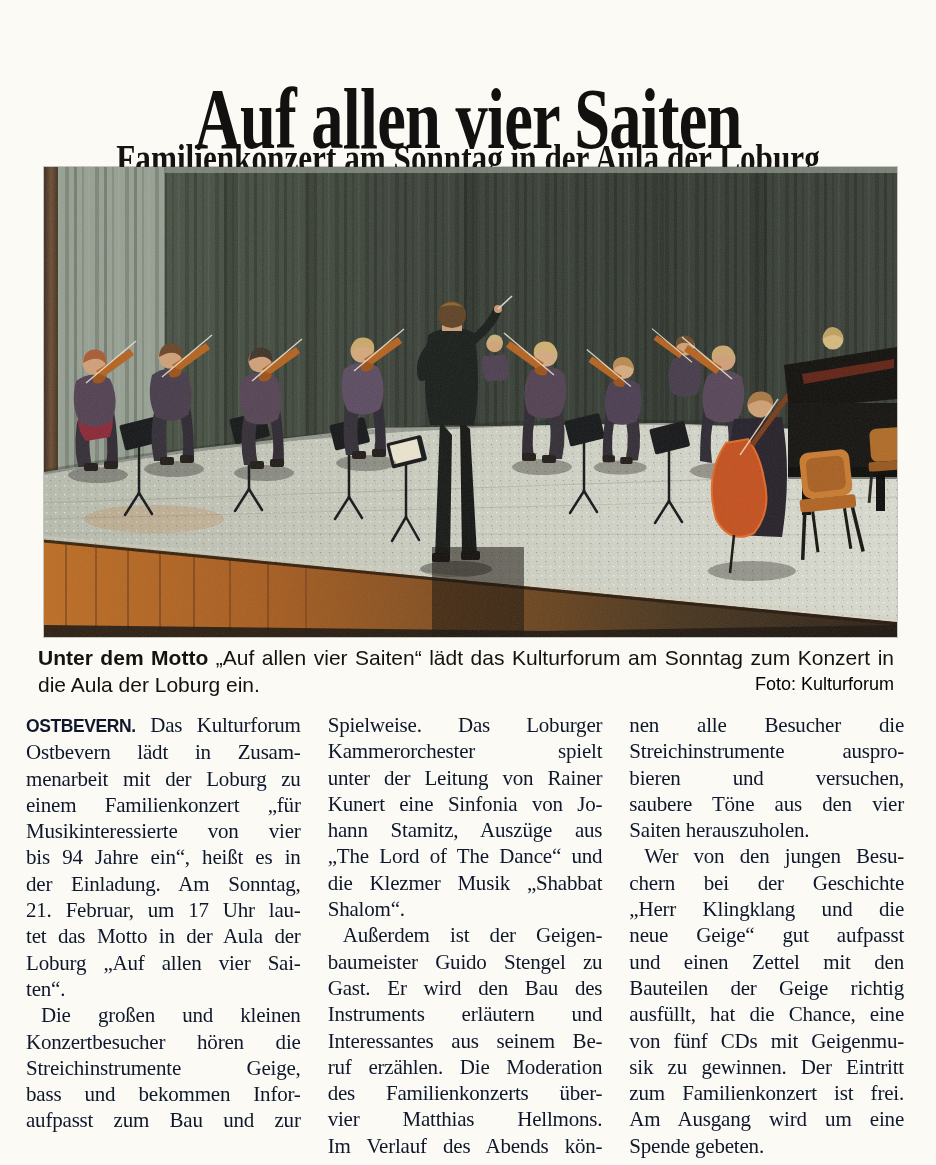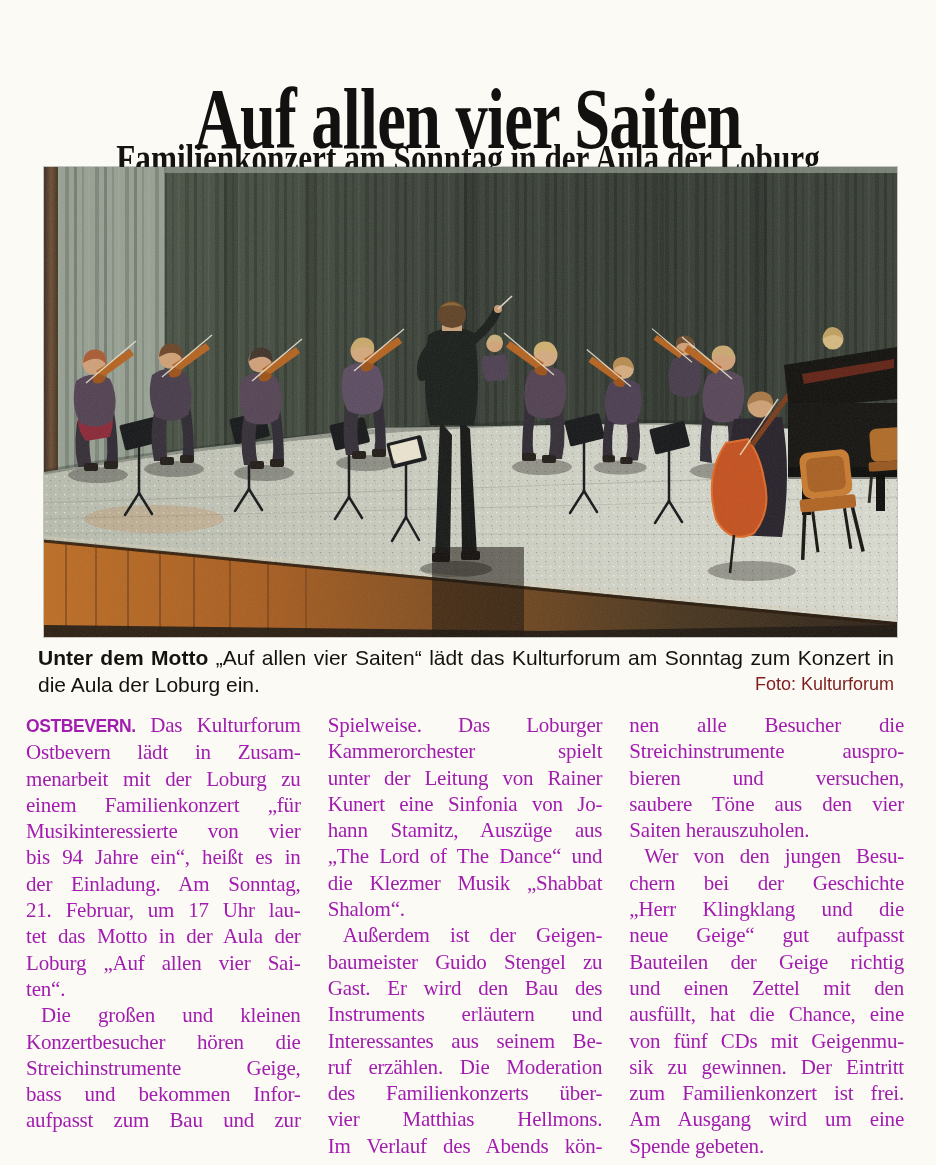--- a/index.html
+++ b/index.html
@@ -25,28 +25,28 @@
   }
   .photo svg { display:block; }
   .caption {
     position:absolute; left:38px; top:644px; width:856px;
     font-family:"Liberation Sans", sans-serif; font-size:21px; line-height:27px;
     text-align:justify; text-align-last:left; color:#14130f;
   }
   .caption .lead-cap { font-weight:700; }
   .caption .credit {
     position:absolute; right:0; top:27px; font-size:18px; line-height:27px;
-    font-family:"Liberation Sans", sans-serif; color:#7f1d1d;
+    font-family:"Liberation Sans", sans-serif; color:#000000;
   }
   .cols {
     position:absolute; left:26px; top:712px; width:894px; display:flex;
   }
   .col {
     width:280px; margin-right:27px; font-size:21px; line-height:26.3px;
-    letter-spacing:-0.2px; color:#a21caf;
+    letter-spacing:-0.2px; color:#0f172a;
   }
   .col:last-child { margin-right:16px; }
   .line { text-align:justify; text-align-last:justify; }
   .line.pend { text-align-last:left; }
   .line.indent { padding-left:15px; }
   .lead {
     font-family:"Liberation Sans", sans-serif; font-weight:700;
     font-size:17.5px; letter-spacing:-0.4px;
   }
 </style>
@@ -402,22 +402,22 @@
     <div class="col">
       <div class="line">nen alle Besucher die</div>
       <div class="line">Streichinstrumente auspro-</div>
       <div class="line">bieren und versuchen,</div>
       <div class="line">saubere Töne aus den vier</div>
       <div class="line pend">Saiten herauszuholen.</div>
       <div class="line indent">Wer von den jungen Besu-</div>
       <div class="line">chern bei der Geschichte</div>
       <div class="line">„Herr Klingklang und die</div>
       <div class="line">neue Geige“ gut aufpasst</div>
+      <div class="line">und einen Zettel mit den</div>
       <div class="line">Bauteilen der Geige richtig</div>
-      <div class="line">und einen Zettel mit den</div>
       <div class="line">ausfüllt, hat die Chance, eine</div>
       <div class="line">von fünf CDs mit Geigenmu-</div>
       <div class="line">sik zu gewinnen. Der Eintritt</div>
       <div class="line">zum Familienkonzert ist frei.</div>
       <div class="line">Am Ausgang wird um eine</div>
       <div class="line pend">Spende gebeten.</div>
     </div>
   </div>
 
 </body></html>

